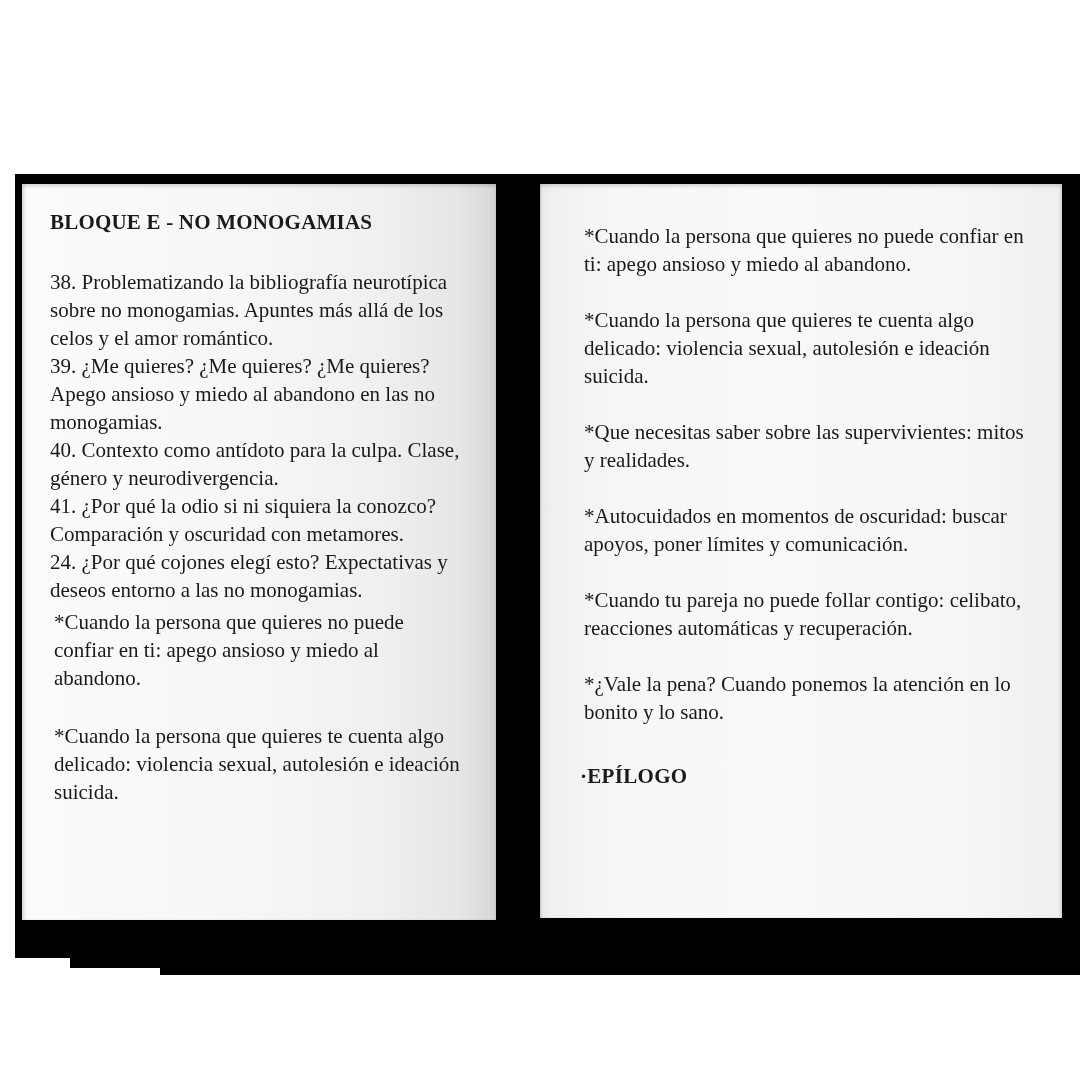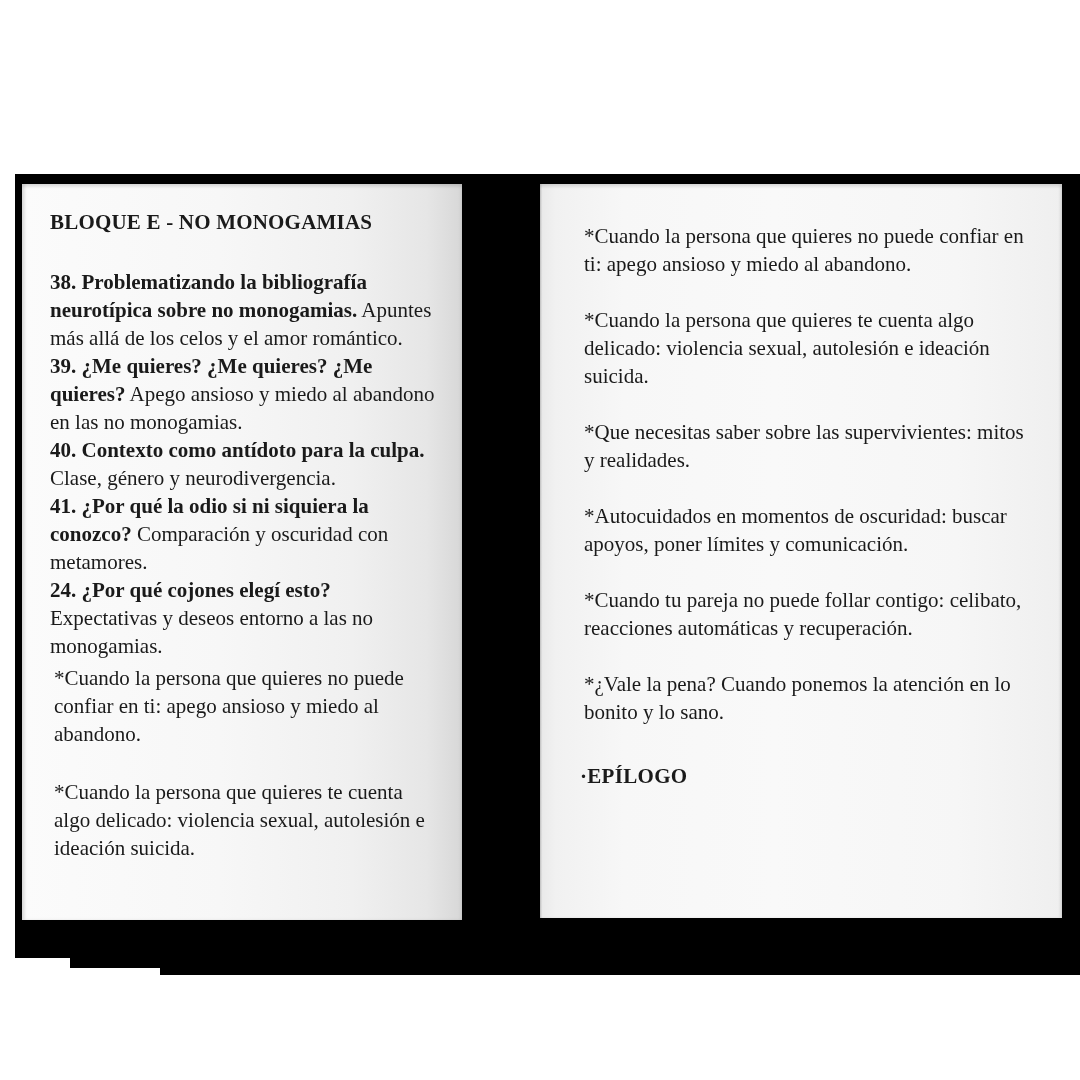--- a/index.html
+++ b/index.html
@@ -35,21 +35,21 @@
   .page {
     position: absolute;
     top: 184px;
     box-sizing: border-box;
     color: #1a1a1a;
     font-size: 21px;
     line-height: 28px;
   }
   .page-left {
     left: 22px;
-    width: 440px;
+    width: 474px;
     height: 736px;
     background: linear-gradient(90deg,
       #fbfbfb 0%, #f7f7f7 45%, #f0f0f0 75%,
       #e6e6e6 92%, #d9d9d9 99%, #d2d2d2 100%);
     box-shadow: inset 3px 0 3px rgba(0,0,0,0.10),
                 inset 0 3px 3px rgba(0,0,0,0.10);
     padding: 24px 26px 0 28px;
   }
   .page-right {
     left: 540px;
@@ -74,21 +74,21 @@
   }
   h2 {
     font-size: 21px;
     line-height: 28px;
     font-weight: 700;
     margin: 0;
   }
   .section-title { margin-bottom: 32px; letter-spacing: 0.2px; }
   .annex-title   { margin-top: 32px; margin-bottom: 31px; }
   .toc-item { margin: 0; }
-  .toc-item .b { font-weight: 700; }
+  .toc-item .b { font-weight: 400; }
   .para { margin: 4px; }
   .page-left  .para + .para { margin-top: 30px; }
   .page-right .para + .para { margin-top: 28px; }
   .epilogue { margin-top: 36px; letter-spacing: 0.3px; }
 </style>
 </head>
 <body style="background: rgb(255, 255, 255);">
 
 <div class="stage">
 

